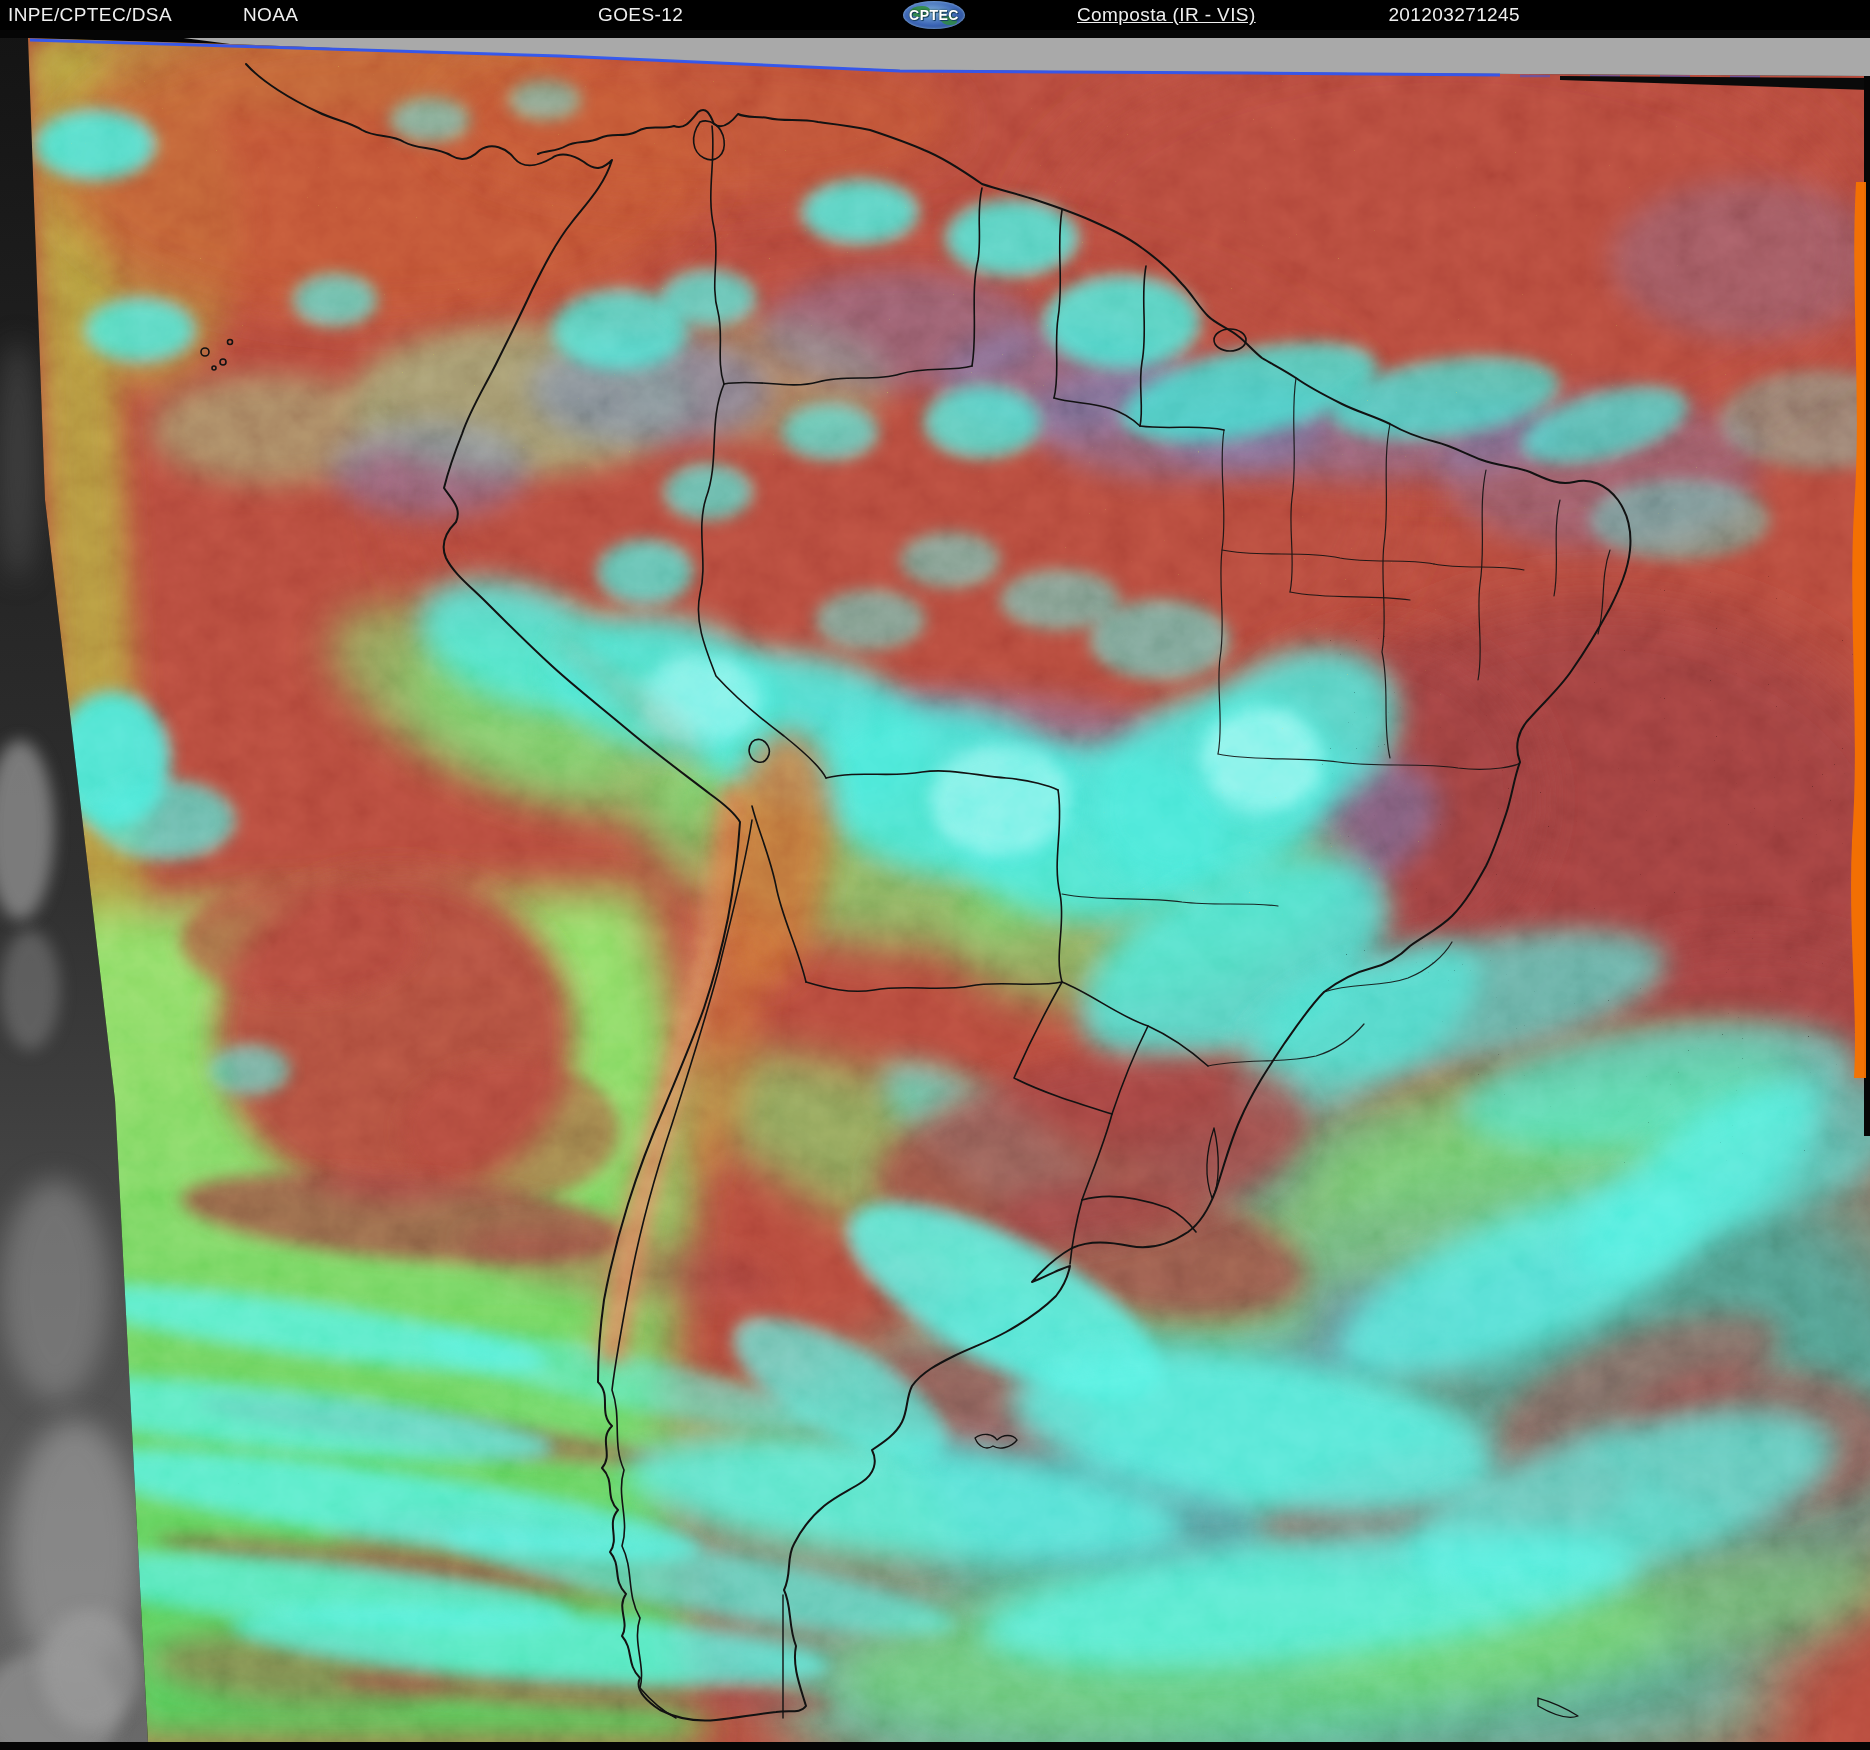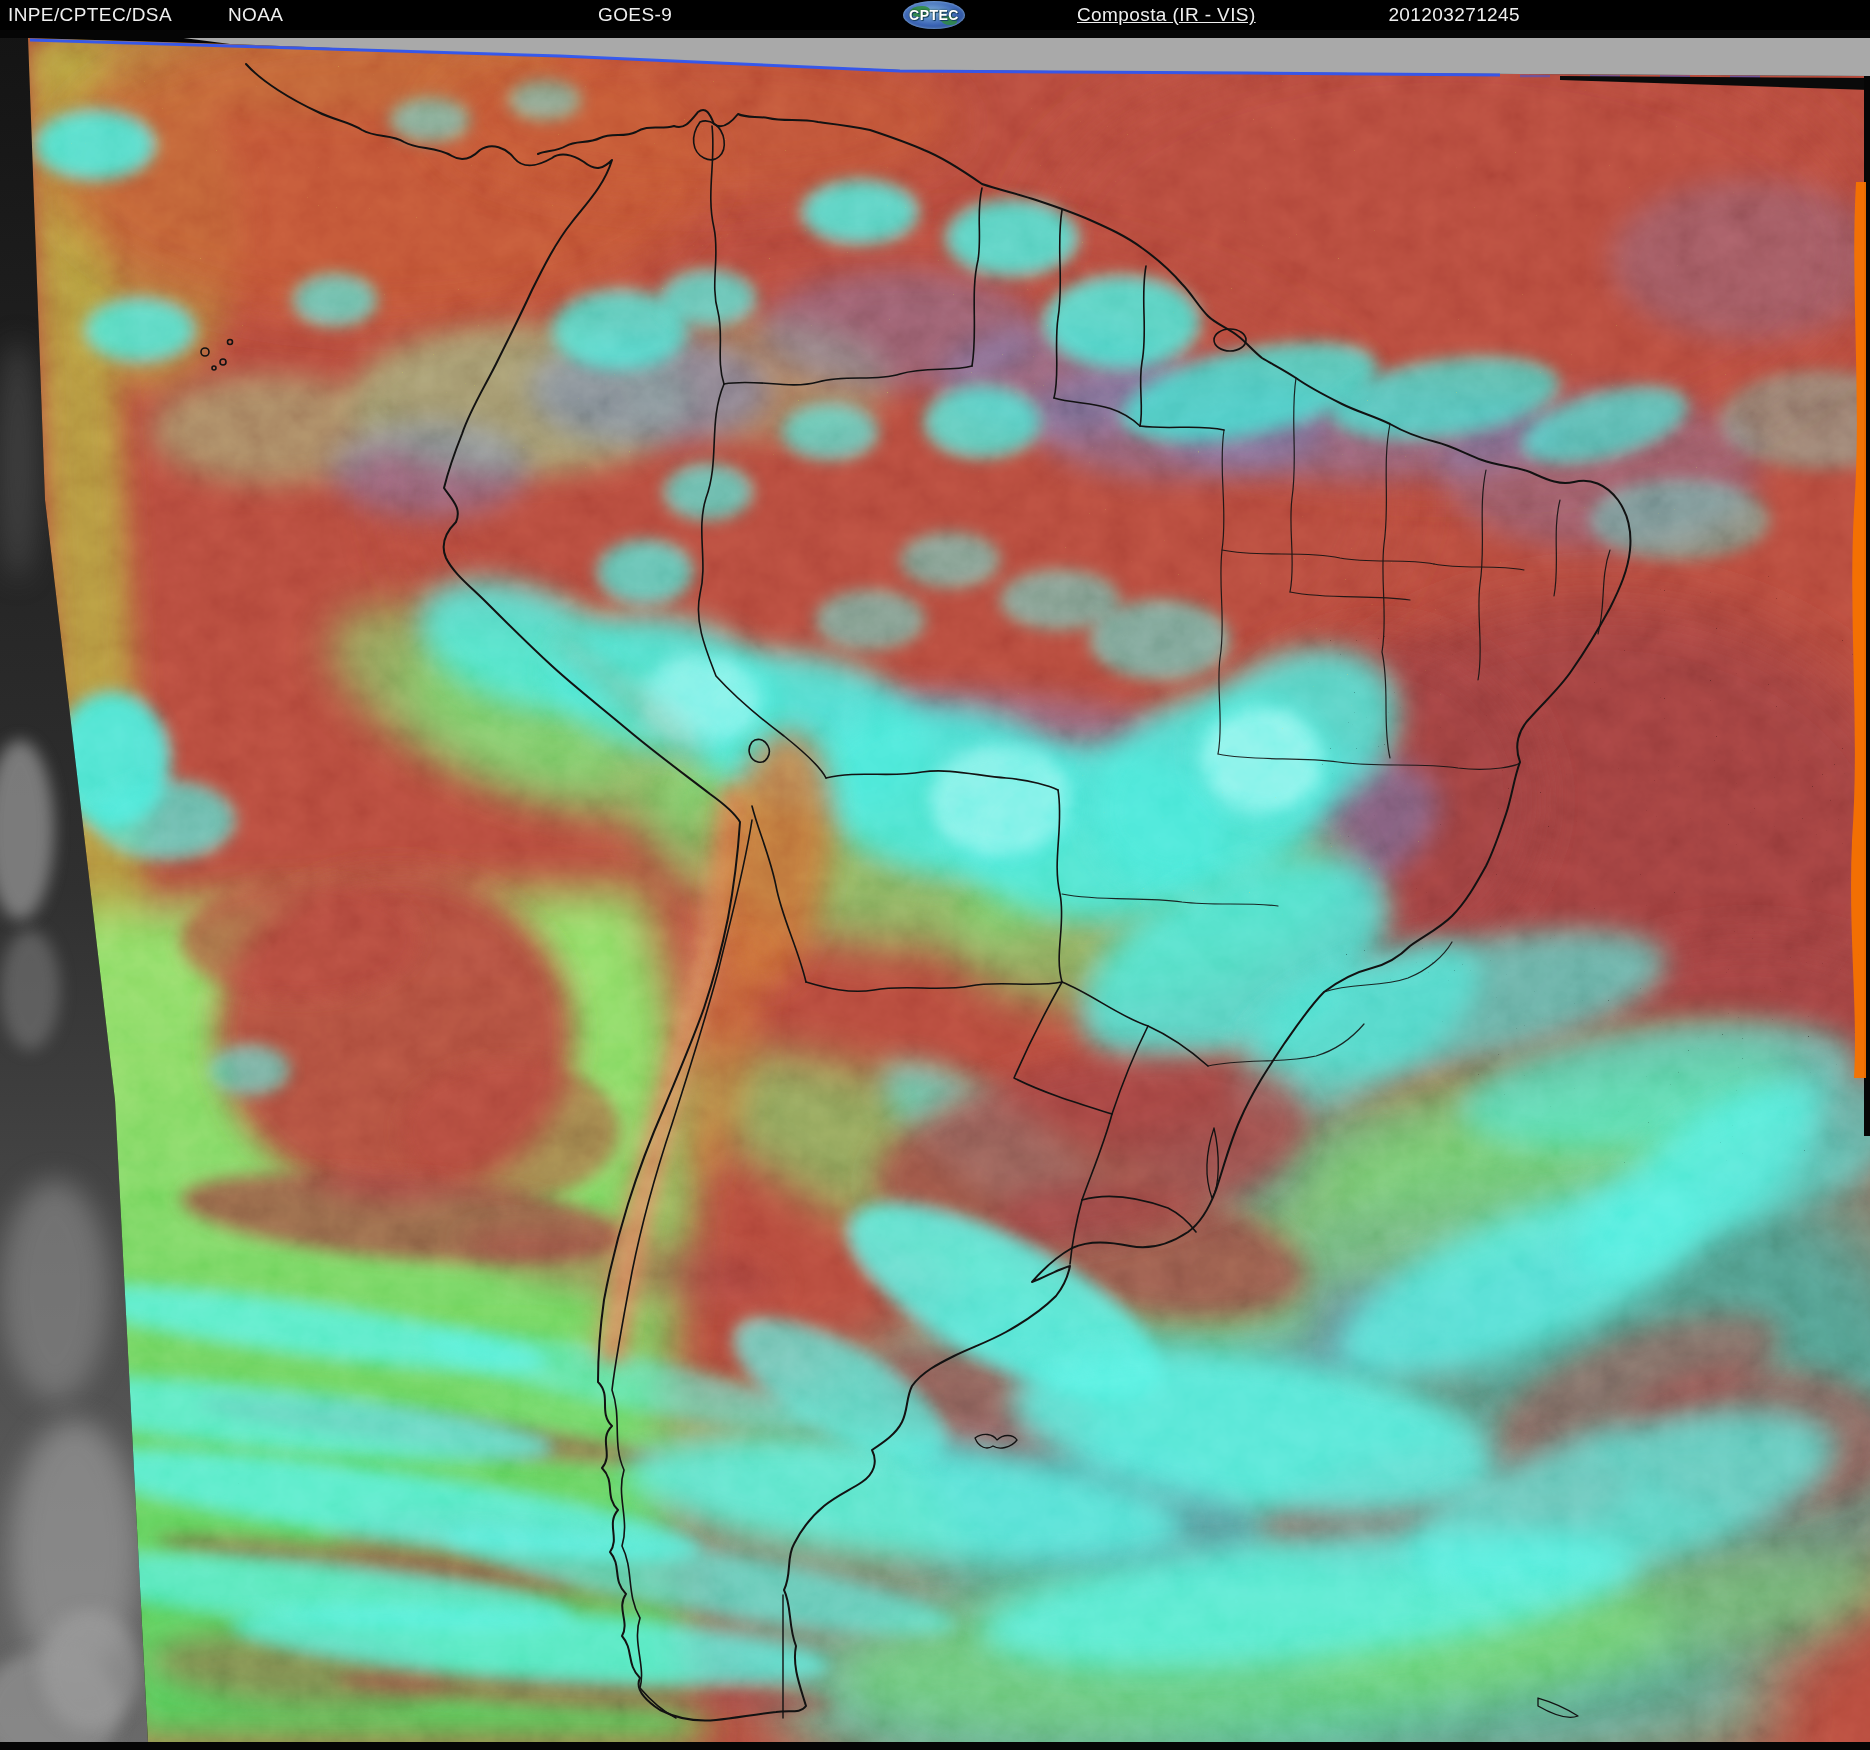--- a/index.html
+++ b/index.html
@@ -2,21 +2,21 @@
 <html><head>
 <meta charset="utf-8">
 <style>
   html,body{margin:0;padding:0;background:#000;}
   .screen{position:relative;width:1870px;height:1750px;background:#000;overflow:hidden;
           font-family:"Liberation Sans",sans-serif;}
   .titlebar{position:absolute;left:0;top:0;width:1528px;height:30px;background:#000;}
   .titlebar .t{position:absolute;top:3px;font-size:19px;line-height:24px;color:#efefef;
                letter-spacing:.4px;white-space:nowrap;}
   .t-agency{left:8px;}
-  .t-noaa{left:228px;}
+  .t-noaa{left:243px;}
   .t-sat{left:598px;}
   .t-product{left:1077px;text-decoration:underline;}
   .t-time{right:8px;margin-left:16px;}
   .logo{position:absolute;left:903px;top:1px;width:62px;height:28px;border-radius:50%;
         background:radial-gradient(ellipse at 45% 40%, #7fb2dd 0%, #3a63b4 55%, #16336f 100%);
         box-shadow:inset 0 0 3px #9cc4e4;display:flex;align-items:center;justify-content:center;
         overflow:hidden;}
   .logo .land{position:absolute;left:7px;top:5px;width:20px;height:11px;background:#2e8f3c;
         border-radius:60% 40% 55% 45%;opacity:.85;}
   .logo .land2{position:absolute;right:8px;bottom:4px;width:16px;height:9px;background:#2e8f3c;
@@ -27,21 +27,21 @@
   svg{display:block;}
 </style>
 </head>
 <body>
 
 <div class="screen">
 
   <div class="titlebar">
     <span class="t t-agency">INPE/CPTEC/DSA</span>
     <span class="t t-noaa">NOAA</span>
-    <span class="t t-sat">GOES-9</span>
+    <span class="t t-sat">GOES-12</span>
     <span class="logo">
       <span class="land"></span>
       <span class="land2"></span>
       <span class="txt">CPTEC</span>
     </span>
     <span class="t t-product">Composta (IR - VIS)</span>
     <span class="t t-time">201203271245</span>
   </div>
 
   <div class="map">

